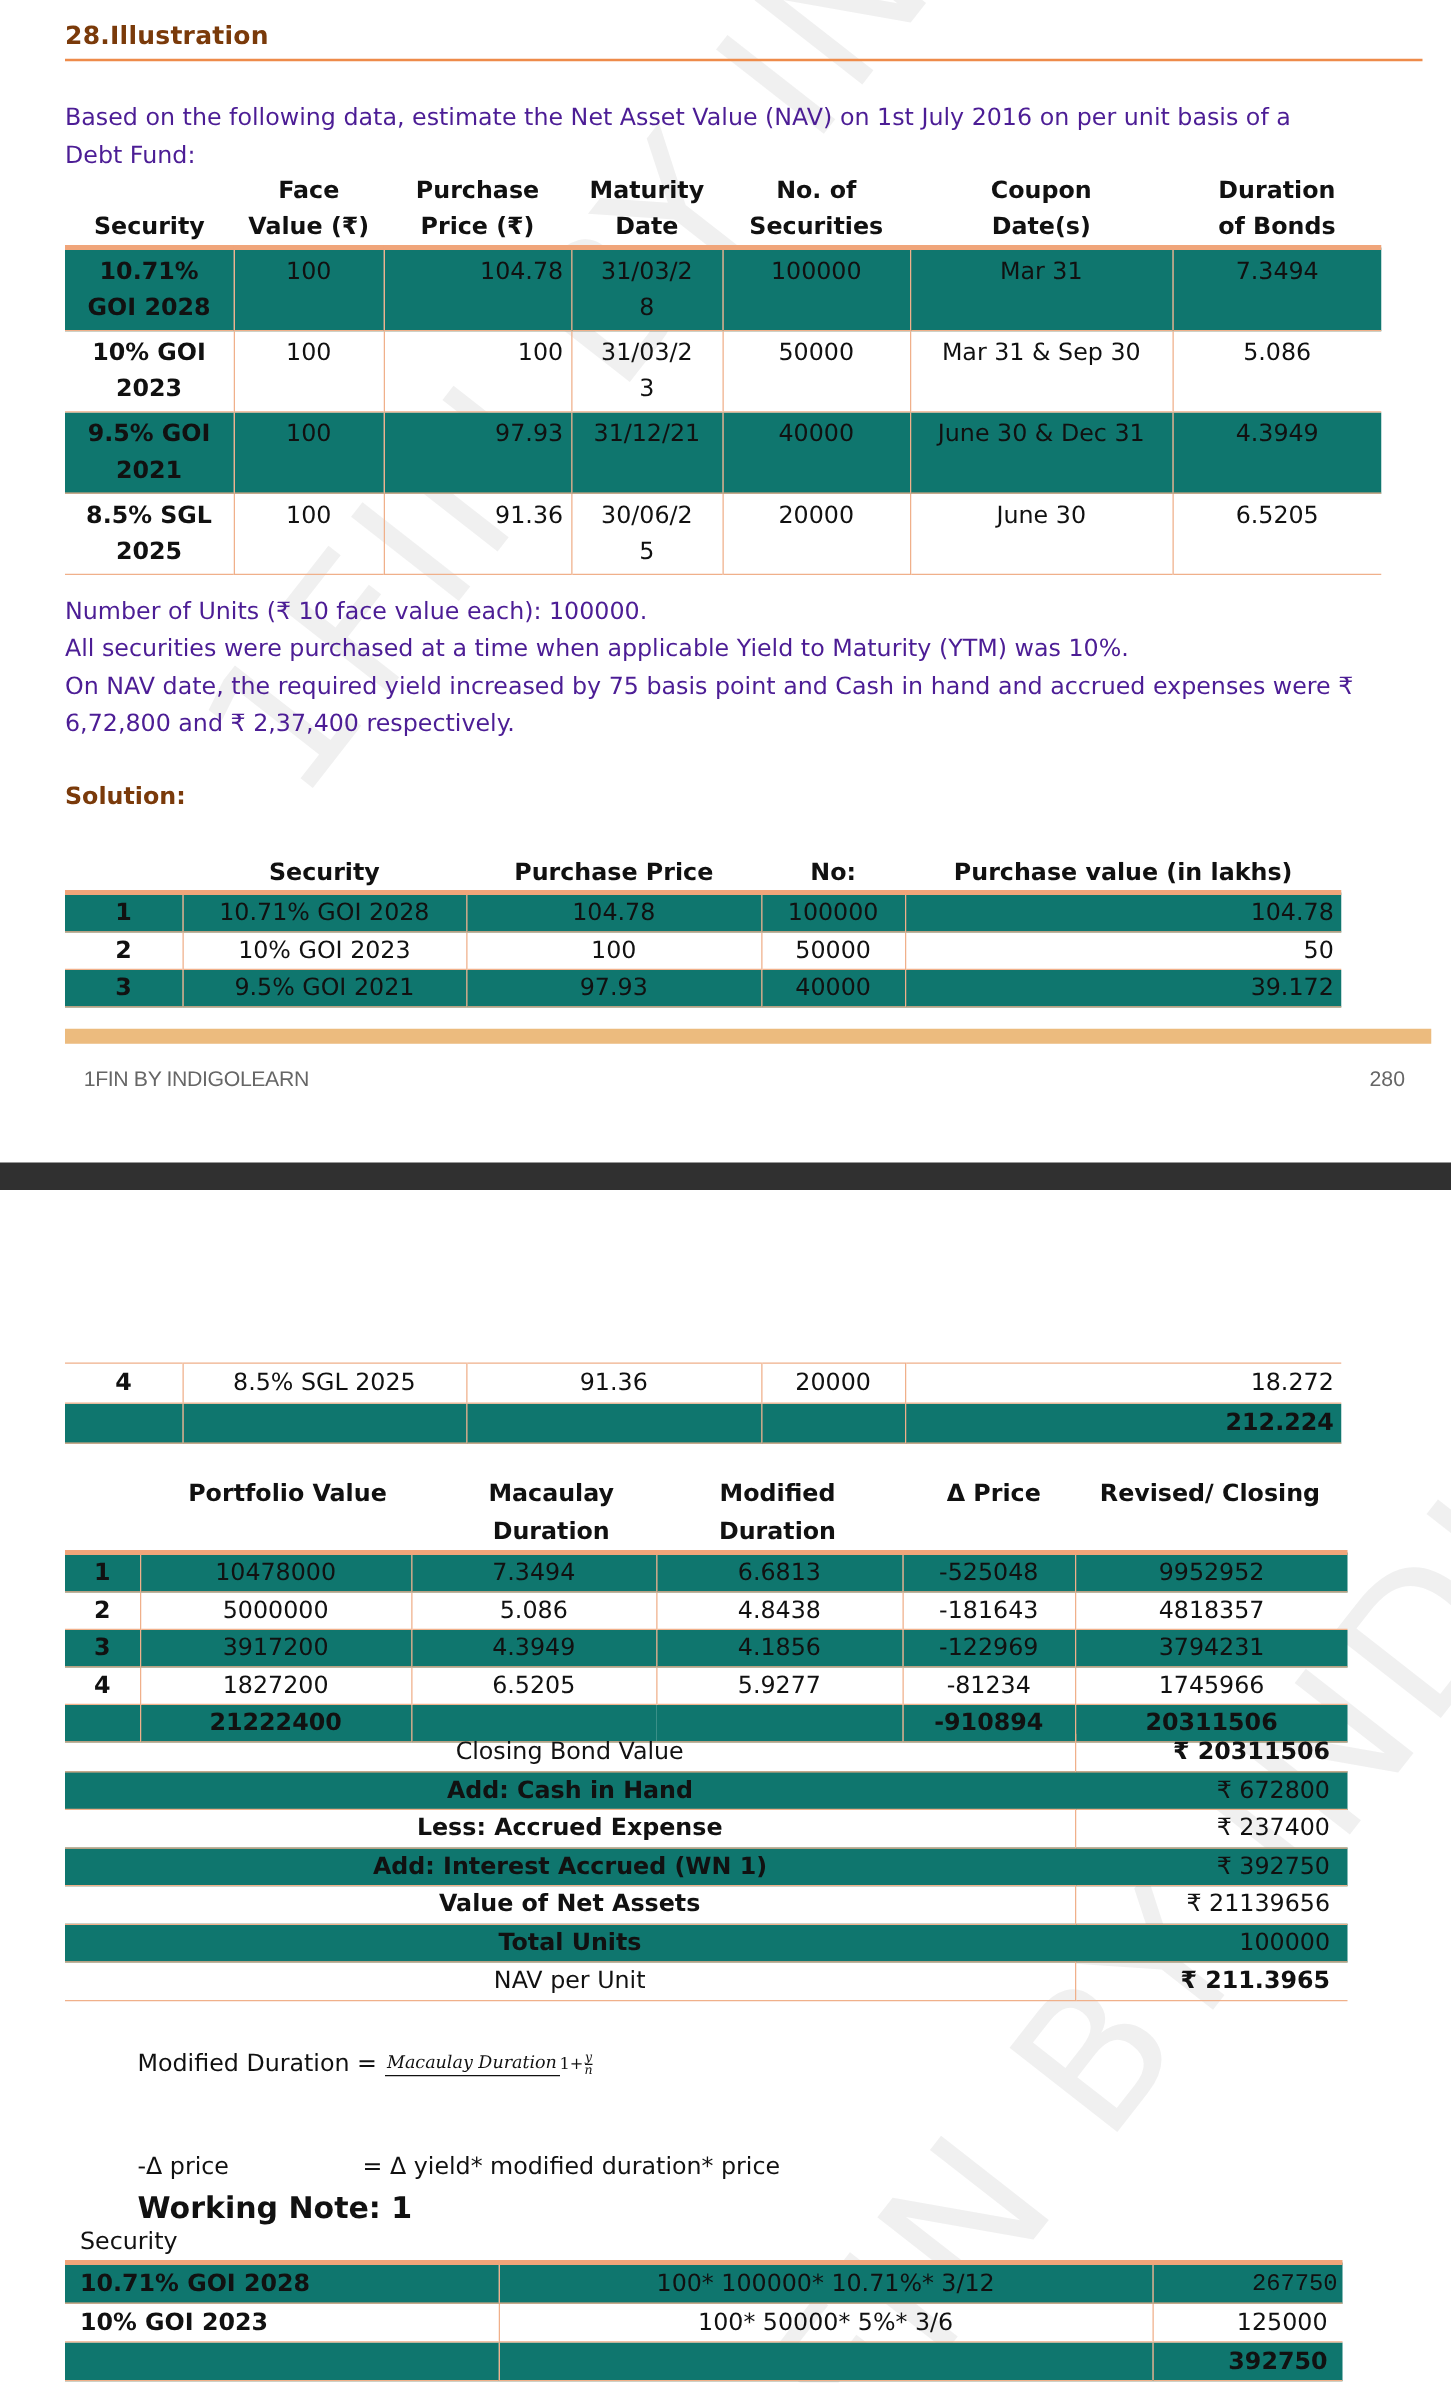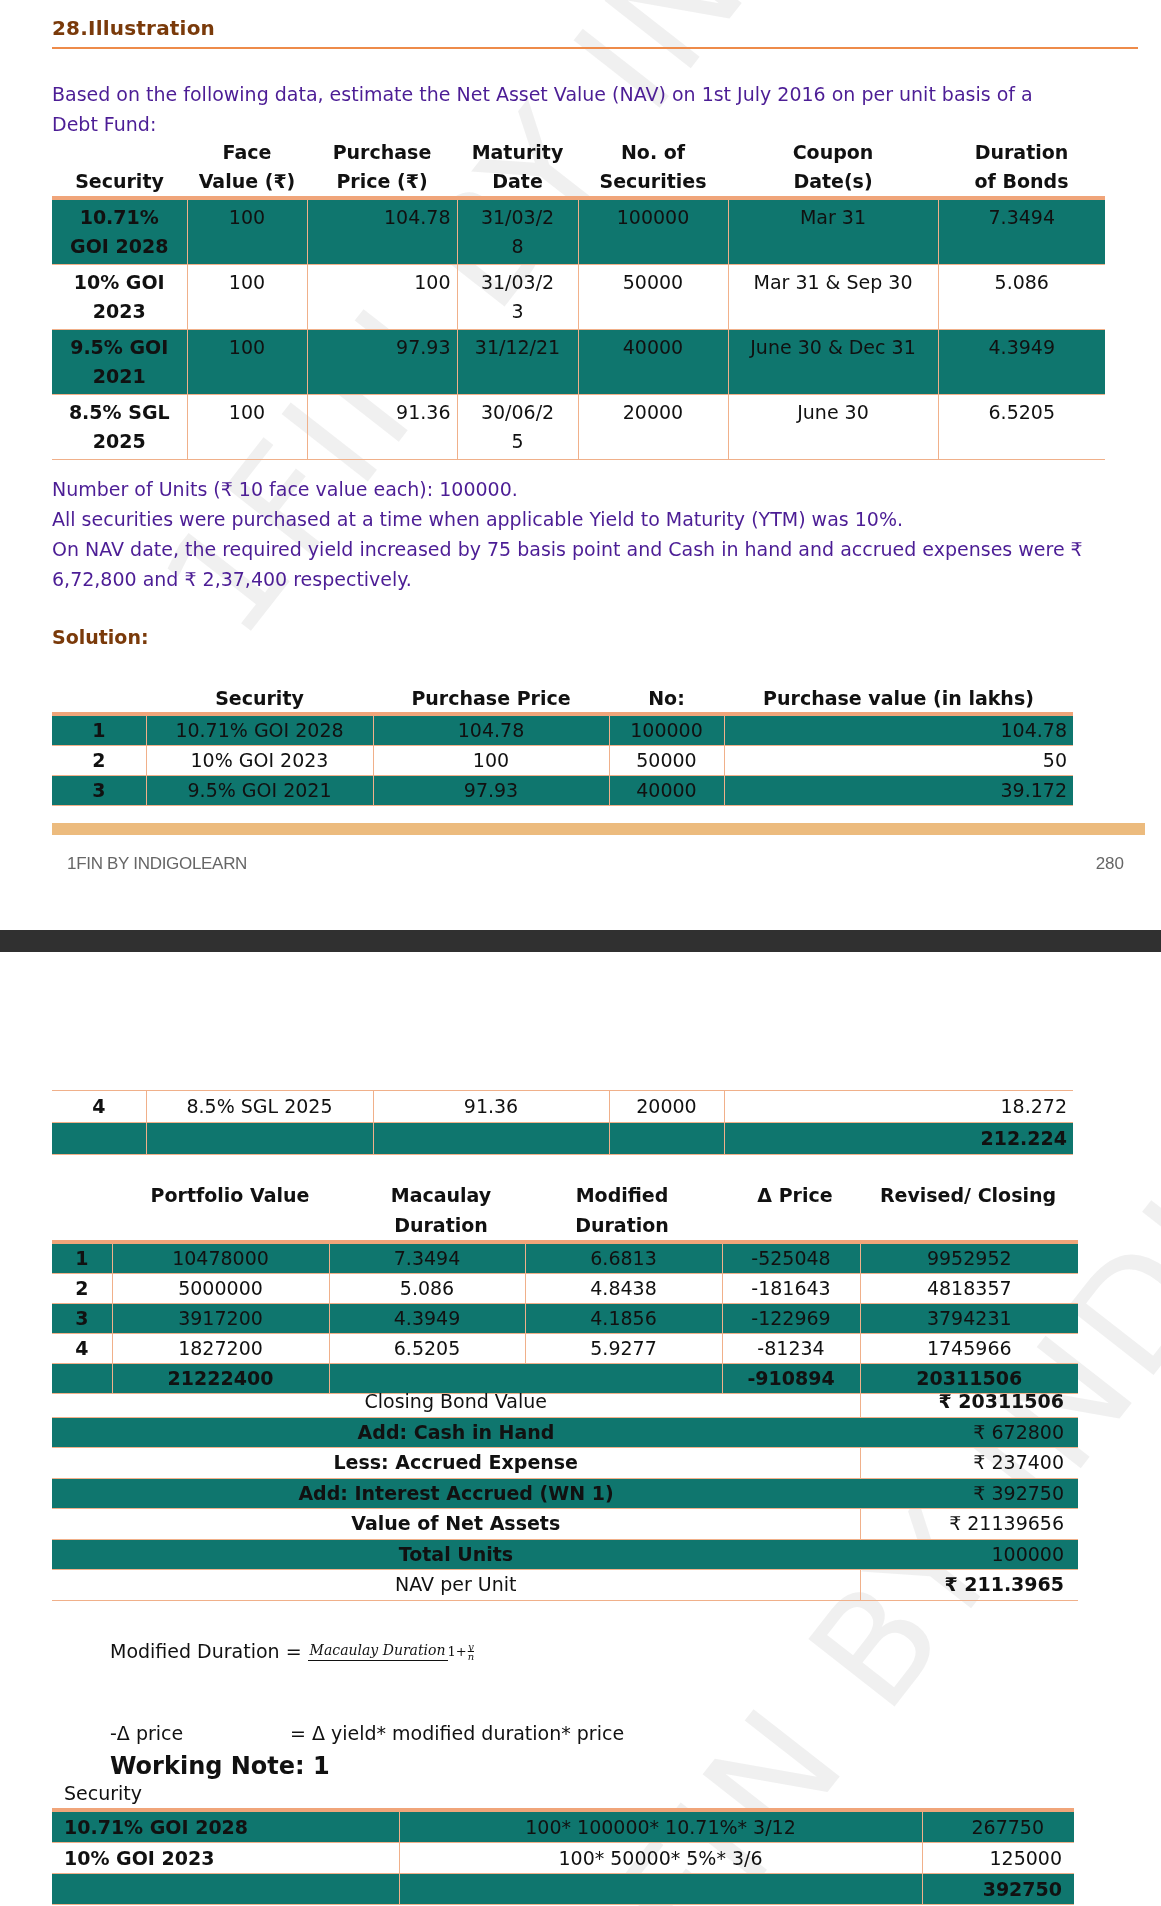--- a/index.html
+++ b/index.html
@@ -341,21 +341,21 @@
 <table id="t5">
   <colgroup>
     <col style="width:347px">
       <col style="width:523px">
       <col style="width:152px">
   </colgroup>
   <tbody>
     <tr class="shade rb">
       <td class="l b" style="padding-left:12px;">10.71% GOI 2028</td>
       <td class="c bl">100* 100000* 10.71%* 3/12</td>
-      <td class="r bl" style="padding-right:30px;">267750</td>
+      <td class="r bl" style="padding-right:4px;font-family:Liberation Mono, monospace;">267750</td>
     </tr>
     <tr class="rb">
       <td class="l b" style="padding-left:12px;">10% GOI 2023</td>
       <td class="c bl">100* 50000* 5%* 3/6</td>
       <td class="r bl" style="padding-right:12px;">125000</td>
     </tr>
     <tr class="shade rb">
       <td></td>
       <td class="bl"></td>
       <td class="r bl b" style="padding-right:12px;">392750</td>

